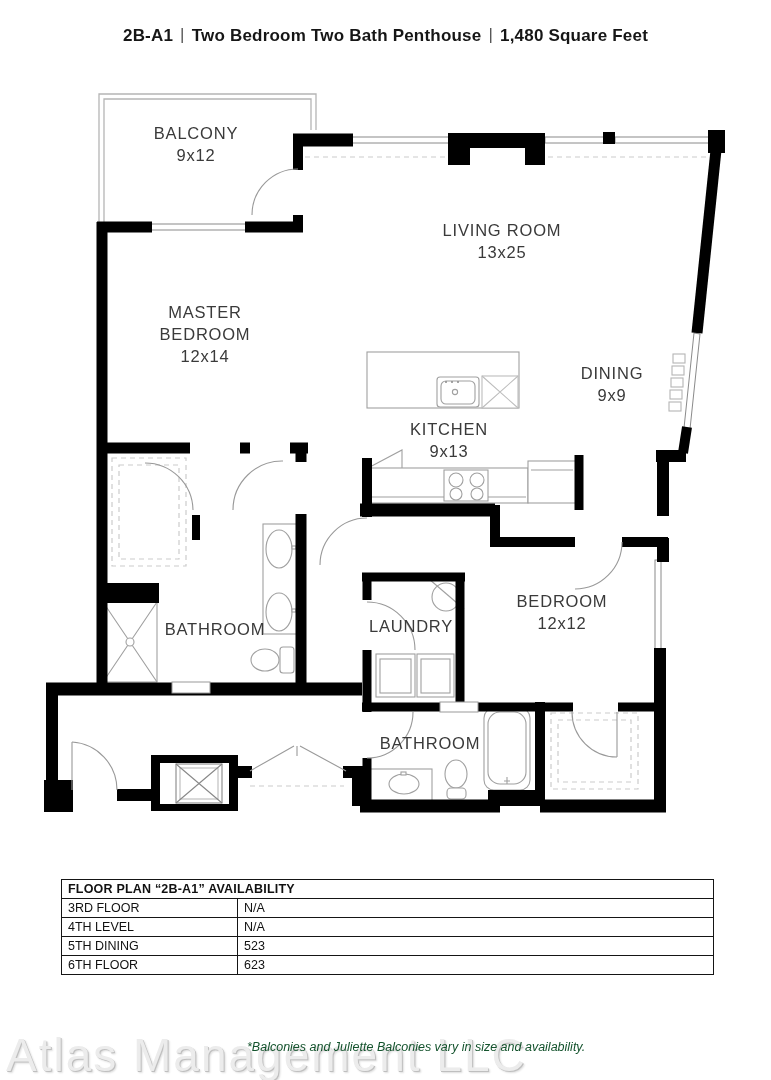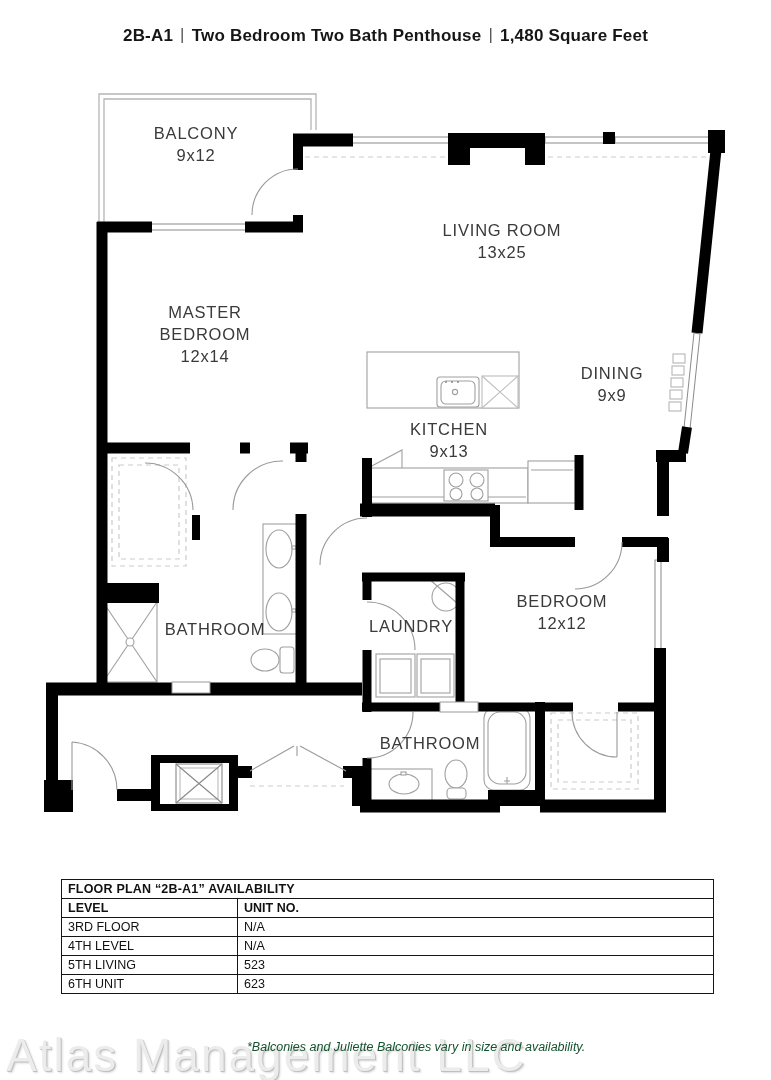--- a/index.html
+++ b/index.html
@@ -242,37 +242,33 @@
       <text class="room" x="430" y="749">BATHROOM</text>
     </g>
   </svg>
 
   <table class="avail">
     <tbody>
         <tr>
       <td colspan="2" class="tt">FLOOR PLAN “2B-A1” AVAILABILITY</td>
     </tr>
     <tr>
-      <td class="hd c0">LEVEL</td>
-      <td class="hd">UNIT NO.</td>
-    </tr>
-    <tr>
       <td class="c0">3RD FLOOR</td>
       <td>N/A</td>
     </tr>
     <tr>
       <td class="c0">4TH LEVEL</td>
       <td>N/A</td>
     </tr>
     <tr>
-      <td class="c0">5TH LIVING</td>
+      <td class="c0">5TH DINING</td>
       <td>523</td>
     </tr>
     <tr>
-      <td class="c0">6TH UNIT</td>
+      <td class="c0">6TH FLOOR</td>
       <td>623</td>
     </tr>
   </tbody>
     </table>
 
   <div class="watermark">Atlas Management LLC</div>
   <div class="disclaimer">*Balconies and Juliette Balconies vary in size and availability.</div>
 
 </div>
 

